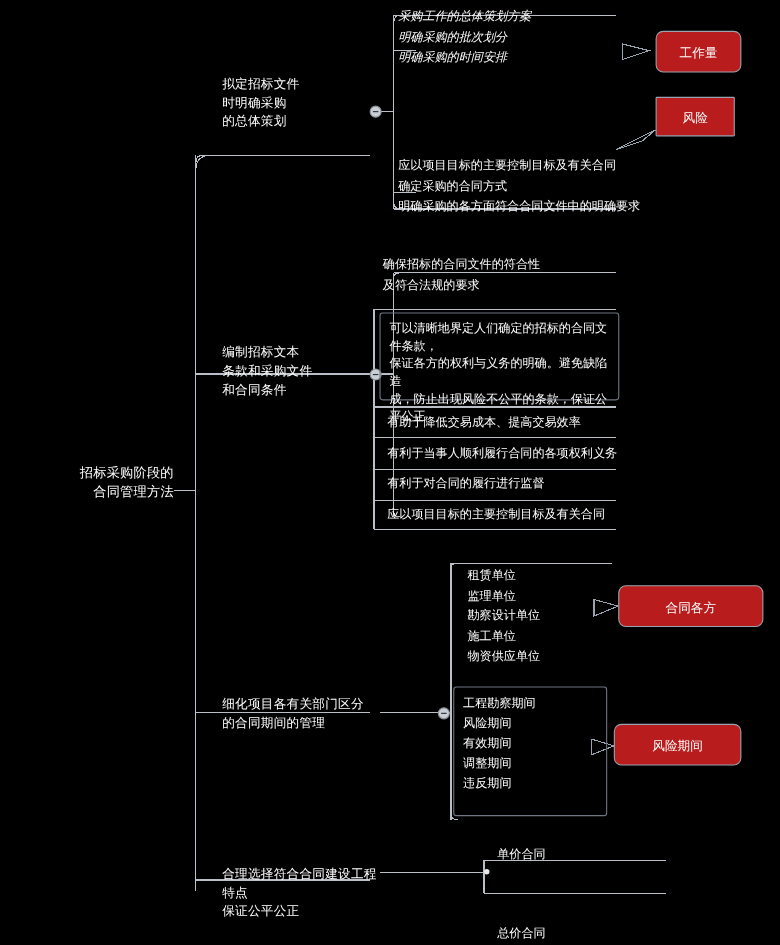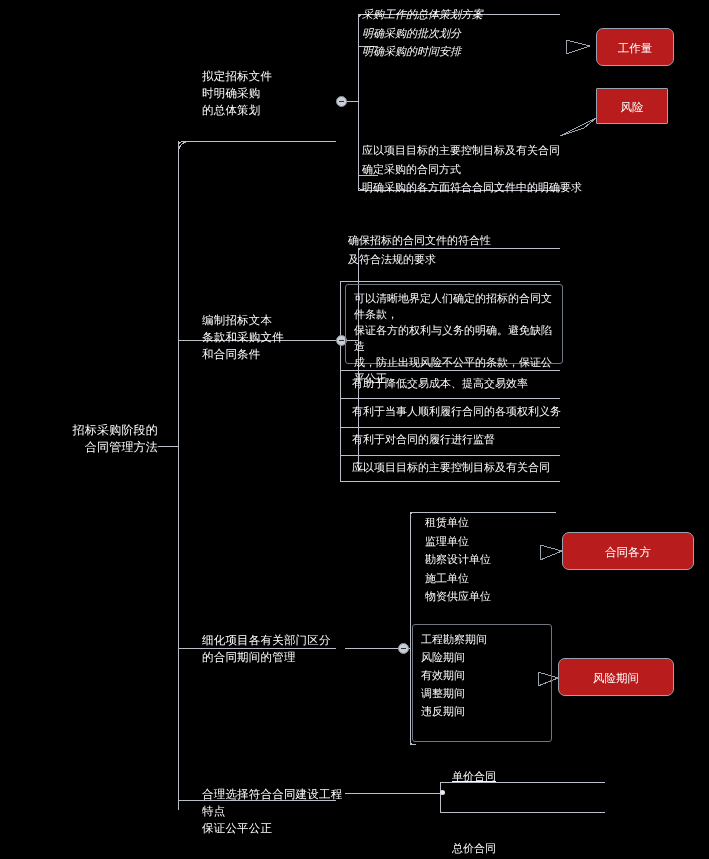--- a/index.html
+++ b/index.html
@@ -236,18 +236,18 @@
     <div class="li">违反期间</div>
   </div>
 
   <div class="callout" style="left:558px;top:658px;width:116px;height:38px;text-align:center;line-height:26px;">风险期间</div>
 
   <div class="node branch" style="left:202px;top:786px;width:150px;">合理选择符合合同建设工程特点
 保证公平公正</div>
   <div class="dot" style="left:440px;top:790px;"></div>
 
   <div class="plainlist" style="left:452px;top:762px;width:180px;">
-    <div class="li" style="line-height:30px;text-decoration:underline;">单价合同</div>
+    <div class="li" style="line-height:30px;">单价合同</div>
     <div class="li" style="line-height:30px;margin-top:42px;">总价合同</div>
     <div class="li" style="line-height:30px;">成本加酬金合同</div>
   </div>
 
 </div>
 
 </body></html>

